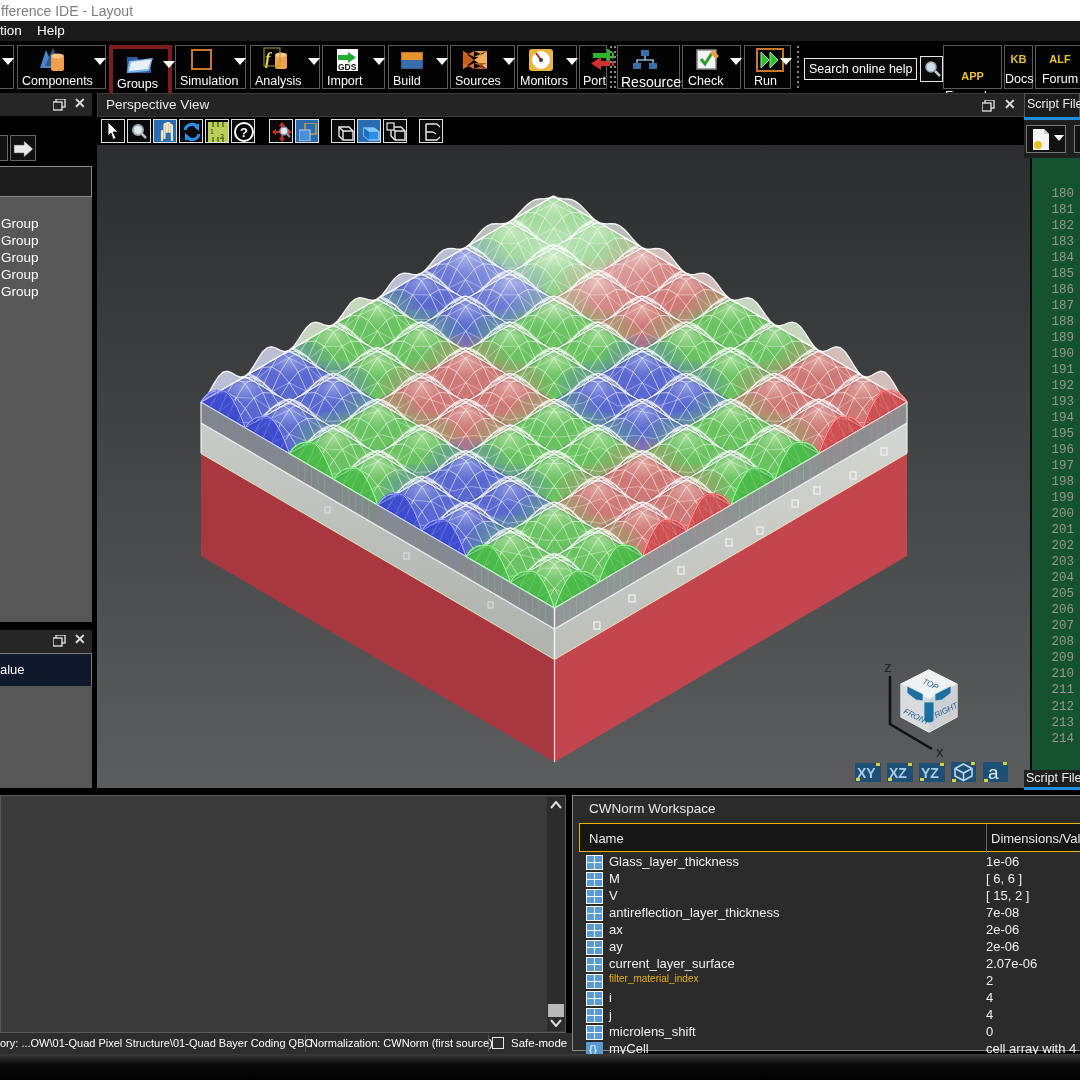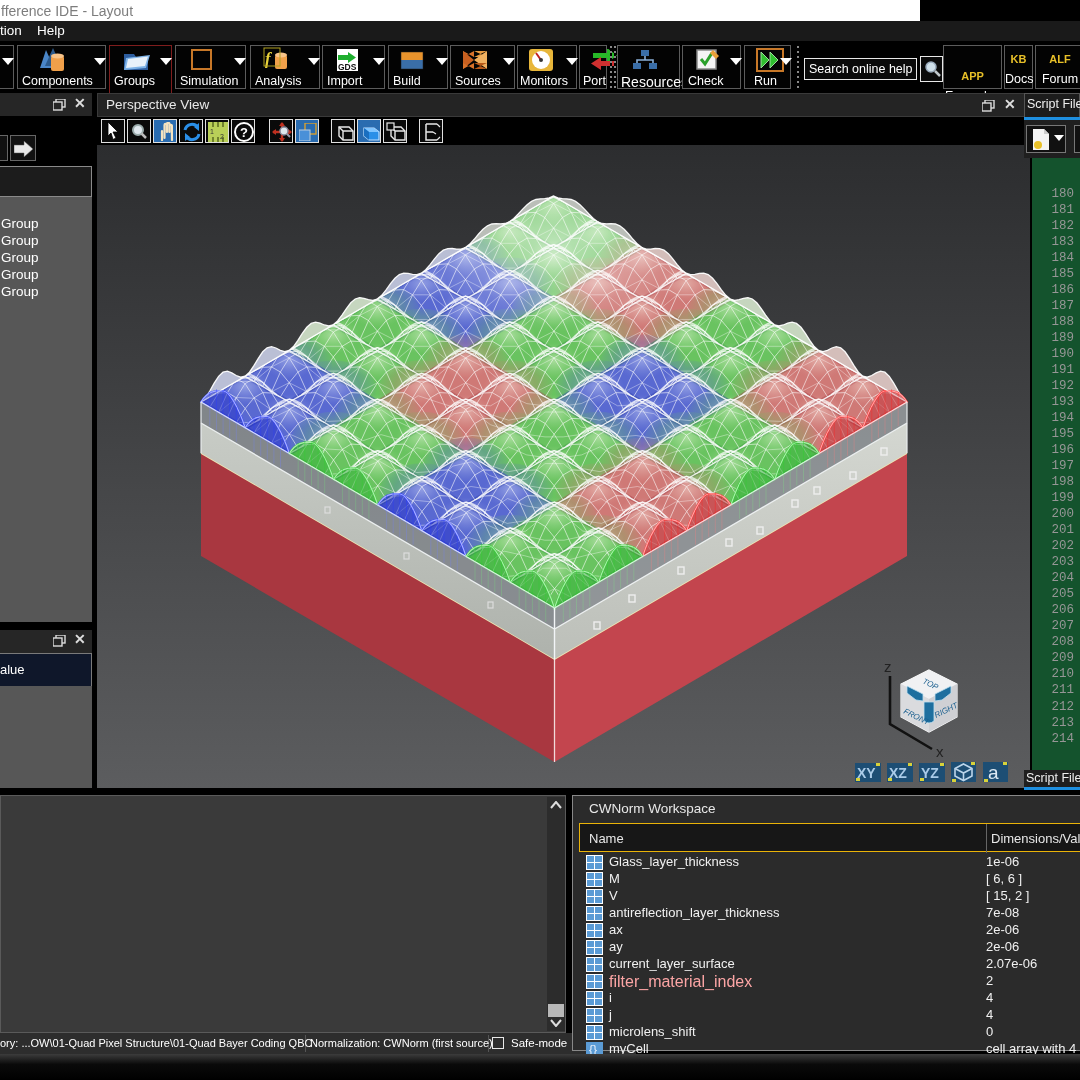--- a/index.html
+++ b/index.html
@@ -1,34 +1,34 @@
 <!DOCTYPE html>
 <html><head><meta charset="utf-8"><style>html,body{margin:0;padding:0;width:1080px;height:1080px;background:#000;font-family:"Liberation Sans",sans-serif;overflow:hidden}*{box-sizing:border-box}.t{position:absolute;white-space:pre;color:#fff;font-size:13px}</style></head><body>
-<div style="position:absolute;left:0px;top:0px;width:920px;height:21px;background:#ffffff;">
+<div style="position:absolute;left:0px;top:0px;width:1080px;height:21px;background:#ffffff;">
     <span class="t" style="left:1px;top:3px;color:#7d7d7d;font-size:14px">fference IDE - Layout</span>
   </div>
 <div style="position:absolute;left:0px;top:21px;width:1080px;height:20px;background:#1a1a1a;">
     <span class="t" style="left:0px;top:2px;font-size:13.5px">tion</span>
     <span class="t" style="left:37px;top:2px;font-size:13.5px">Help</span>
   </div>
 <div style="position:absolute;left:0px;top:41px;width:1080px;height:52px;background:#000;"></div>
 <div style="position:absolute;left:-30px;top:45px;width:44px;height:44px;background:#030303;border:1px solid #5c5c5c">
     <span style="position:absolute;left:31px;top:12px;width:0;height:0;border-left:6px solid transparent;border-right:6px solid transparent;border-top:7px solid #fff"></span>
   </div>
 <div style="position:absolute;left:17px;top:45px;width:89px;height:44px;background:#030303;border:1px solid #5c5c5c">
     <svg style="position:absolute;left:22px;top:2px" width="28" height="24" viewBox="0 0 28 24">
       <polygon points="6,2 14,20 0,20" fill="#4a86c8"></polygon>
       <polygon points="13,0 21,18 5,18" fill="#2c5a8c"></polygon>
       <rect x="11" y="8" width="13" height="15" rx="2" fill="#f0a04a"></rect>
       <ellipse cx="17.5" cy="8" rx="6.5" ry="2.6" fill="#f8c489"></ellipse>
     </svg>
     <span style="position:absolute;left:4px;top:28px;color:#fff;font-size:12.5px;white-space:pre">Components</span>
     <span style="position:absolute;left:76px;top:12px;width:0;height:0;border-left:6px solid transparent;border-right:6px solid transparent;border-top:7px solid #fff"></span>
   </div>
-<div style="position:absolute;left:109px;top:45px;width:63px;height:60px;background:#030303;border:1px solid #7f1d1d">
+<div style="position:absolute;left:109px;top:45px;width:63px;height:60px;background:#030303;border:4px solid #7f1d1d">
     <svg style="position:absolute;left:12px;top:2px" width="28" height="24" viewBox="0 0 28 24">
       <polygon points="2,6 12,6 14,9 26,9 26,22 2,22" fill="#2d5d9e"></polygon>
       <polygon points="4,10 28,7 24,20 2,22" fill="#7eb3e8"></polygon>
       <polygon points="6,11 26,8.5 23,18 4,20" fill="#e8f1fa"></polygon>
     </svg>
     <span style="position:absolute;left:4px;top:28px;color:#fff;font-size:12.5px;white-space:pre">Groups</span>
     <span style="position:absolute;left:50px;top:12px;width:0;height:0;border-left:6px solid transparent;border-right:6px solid transparent;border-top:7px solid #fff"></span>
   </div>
 <div style="position:absolute;left:175px;top:45px;width:71px;height:44px;background:#030303;border:1px solid #5c5c5c">
     <svg style="position:absolute;left:12px;top:2px" width="26" height="24" viewBox="0 0 26 24">
@@ -1065,21 +1065,21 @@
     <span style="position:absolute;left:413px;top:160px;color:#f0f0f0;font-size:13px;white-space:pre">2.07e-06</span>
     <div style="position:absolute;left:13px;top:178px;width:17px;height:15px">
       <svg width="17" height="15" viewBox="0 0 17 15" style="position:absolute;left:0;top:0">
         <rect width="17" height="15" fill="#fff"></rect>
         <rect x="1" y="1" width="7" height="6" fill="#5b9bd5"></rect>
         <rect x="9" y="1" width="7" height="6" fill="#5b9bd5"></rect>
         <rect x="1" y="8" width="7" height="6" fill="#5b9bd5"></rect>
         <rect x="9" y="8" width="7" height="6" fill="#5b9bd5"></rect>
       </svg>
     </div>
-    <span style="position:absolute;left:36px;top:177px;color:#fca5a5;font-size:16px">filter_material_index</span>
+    <span style="position:absolute;left:36px;top:177px;color:#eab308;font-size:10px">filter_material_index</span>
     <span style="position:absolute;left:413px;top:177px;color:#f0f0f0;font-size:13px;white-space:pre">2</span>
     <div style="position:absolute;left:13px;top:195px;width:17px;height:15px">
       <svg width="17" height="15" viewBox="0 0 17 15" style="position:absolute;left:0;top:0">
         <rect width="17" height="15" fill="#fff"></rect>
         <rect x="1" y="1" width="7" height="6" fill="#5b9bd5"></rect>
         <rect x="9" y="1" width="7" height="6" fill="#5b9bd5"></rect>
         <rect x="1" y="8" width="7" height="6" fill="#5b9bd5"></rect>
         <rect x="9" y="8" width="7" height="6" fill="#5b9bd5"></rect>
       </svg>
     </div>

